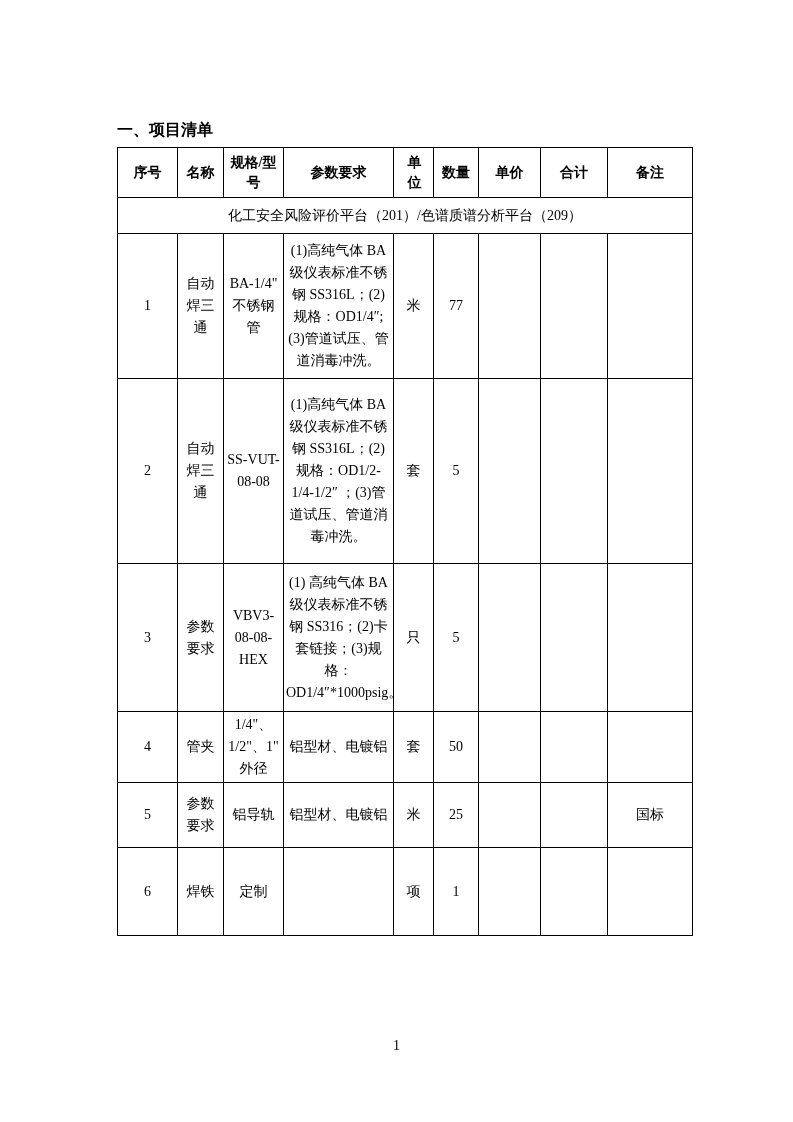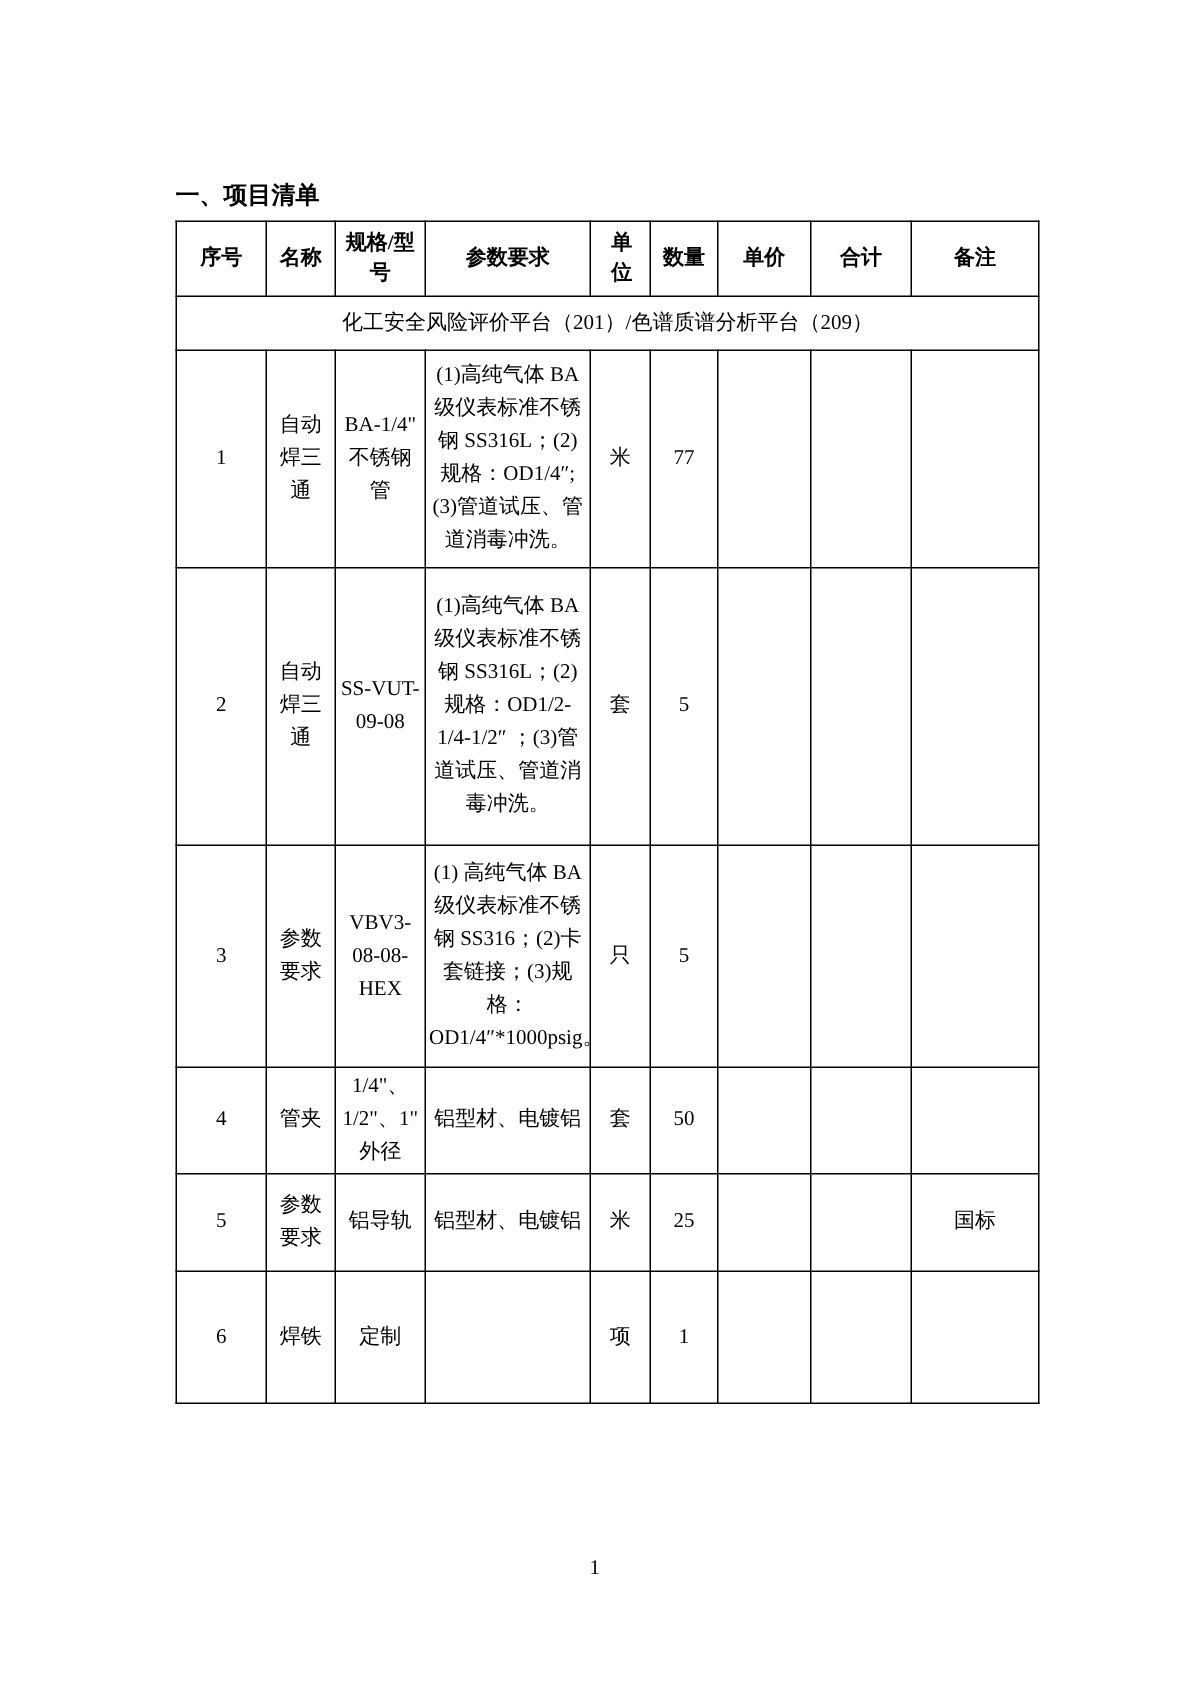--- a/index.html
+++ b/index.html
@@ -123,21 +123,21 @@
           <td>米</td>
           <td>77</td>
           <td></td>
           <td></td>
           <td></td>
         </tr>
 
         <tr style="height:185px">
           <td>2</td>
           <td>自动焊三通</td>
-          <td>SS-VUT-09-08</td>
+          <td>SS-VUT-08-08</td>
           <td class="params">(1)高纯气体 BA 级仪表标准不锈钢 SS316L；(2)规格：OD1/2-1/4-1/2″ ；(3)管道试压、管道消毒冲洗。</td>
           <td>套</td>
           <td>5</td>
           <td></td>
           <td></td>
           <td></td>
         </tr>
 
         <tr style="height:148px">
           <td>3</td>

